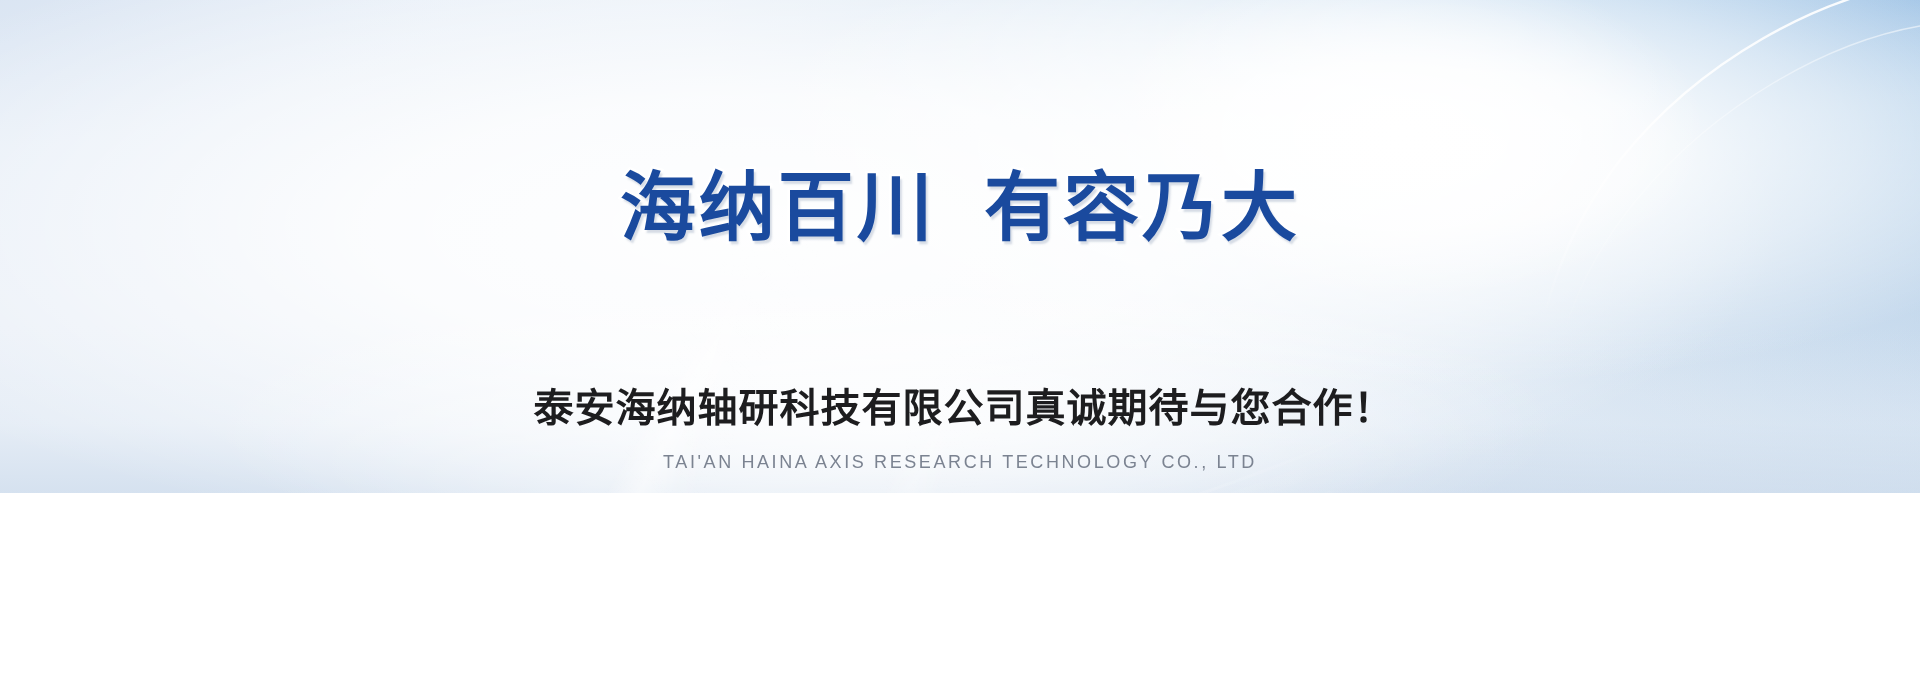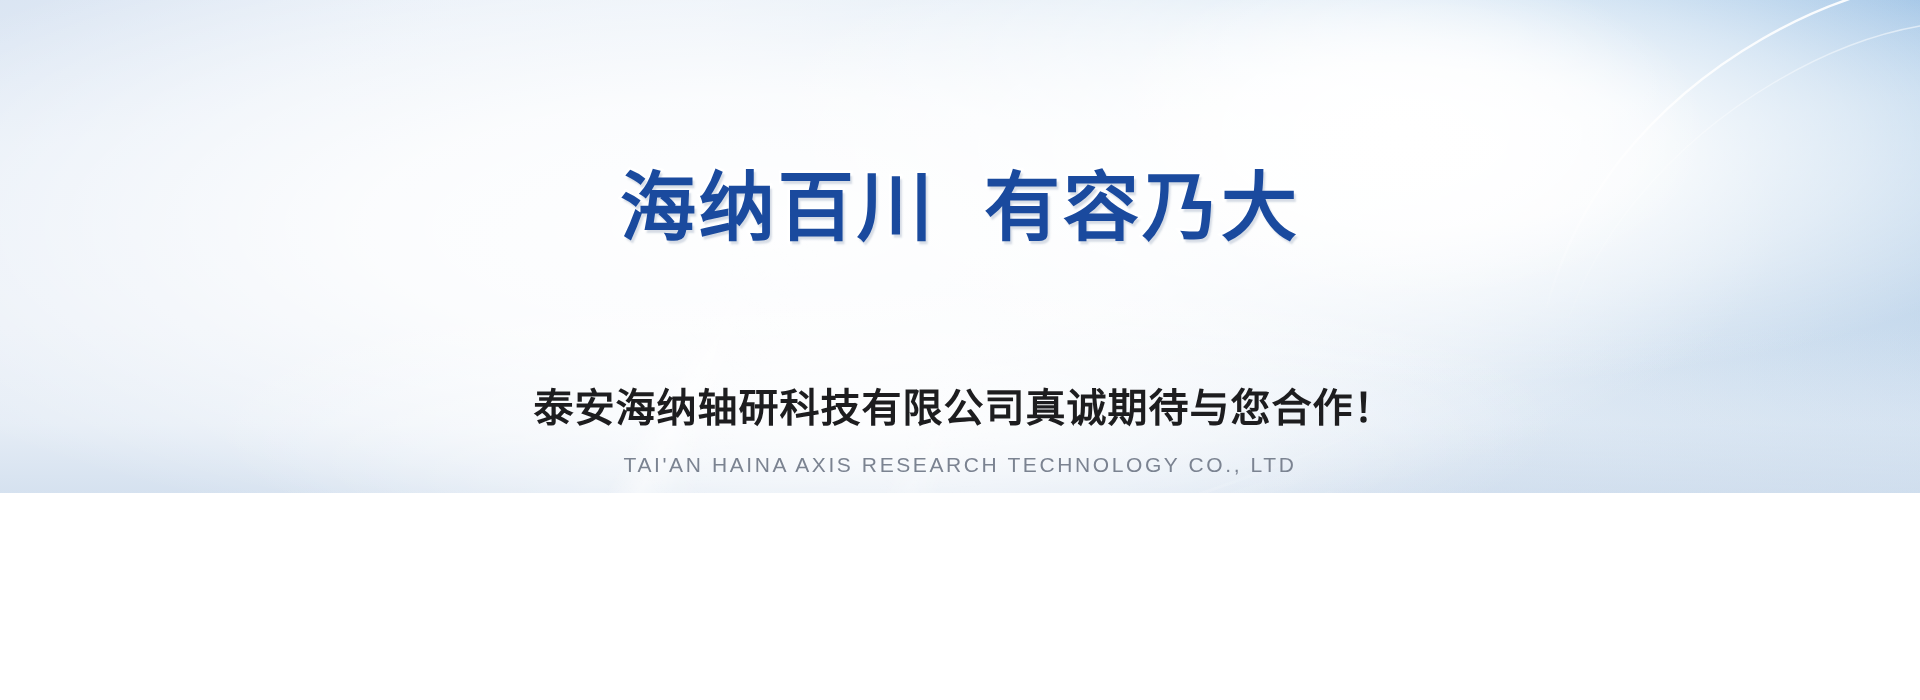--- a/index.html
+++ b/index.html
@@ -172,21 +172,21 @@
     padding-left: 8px;
   }
 
   .subtitle-en {
     margin: 0;
     position: absolute;
     top: 452px;
     left: 0;
     right: 0;
     text-align: center;
-    font-size: 21px;
+    font-size: 18px;
     line-height: 1.2;
     font-weight: 400;
     letter-spacing: 2.6px;
     color: #7b8391;
     white-space: pre;
   }
 </style>
 </head>
 <body>
 

